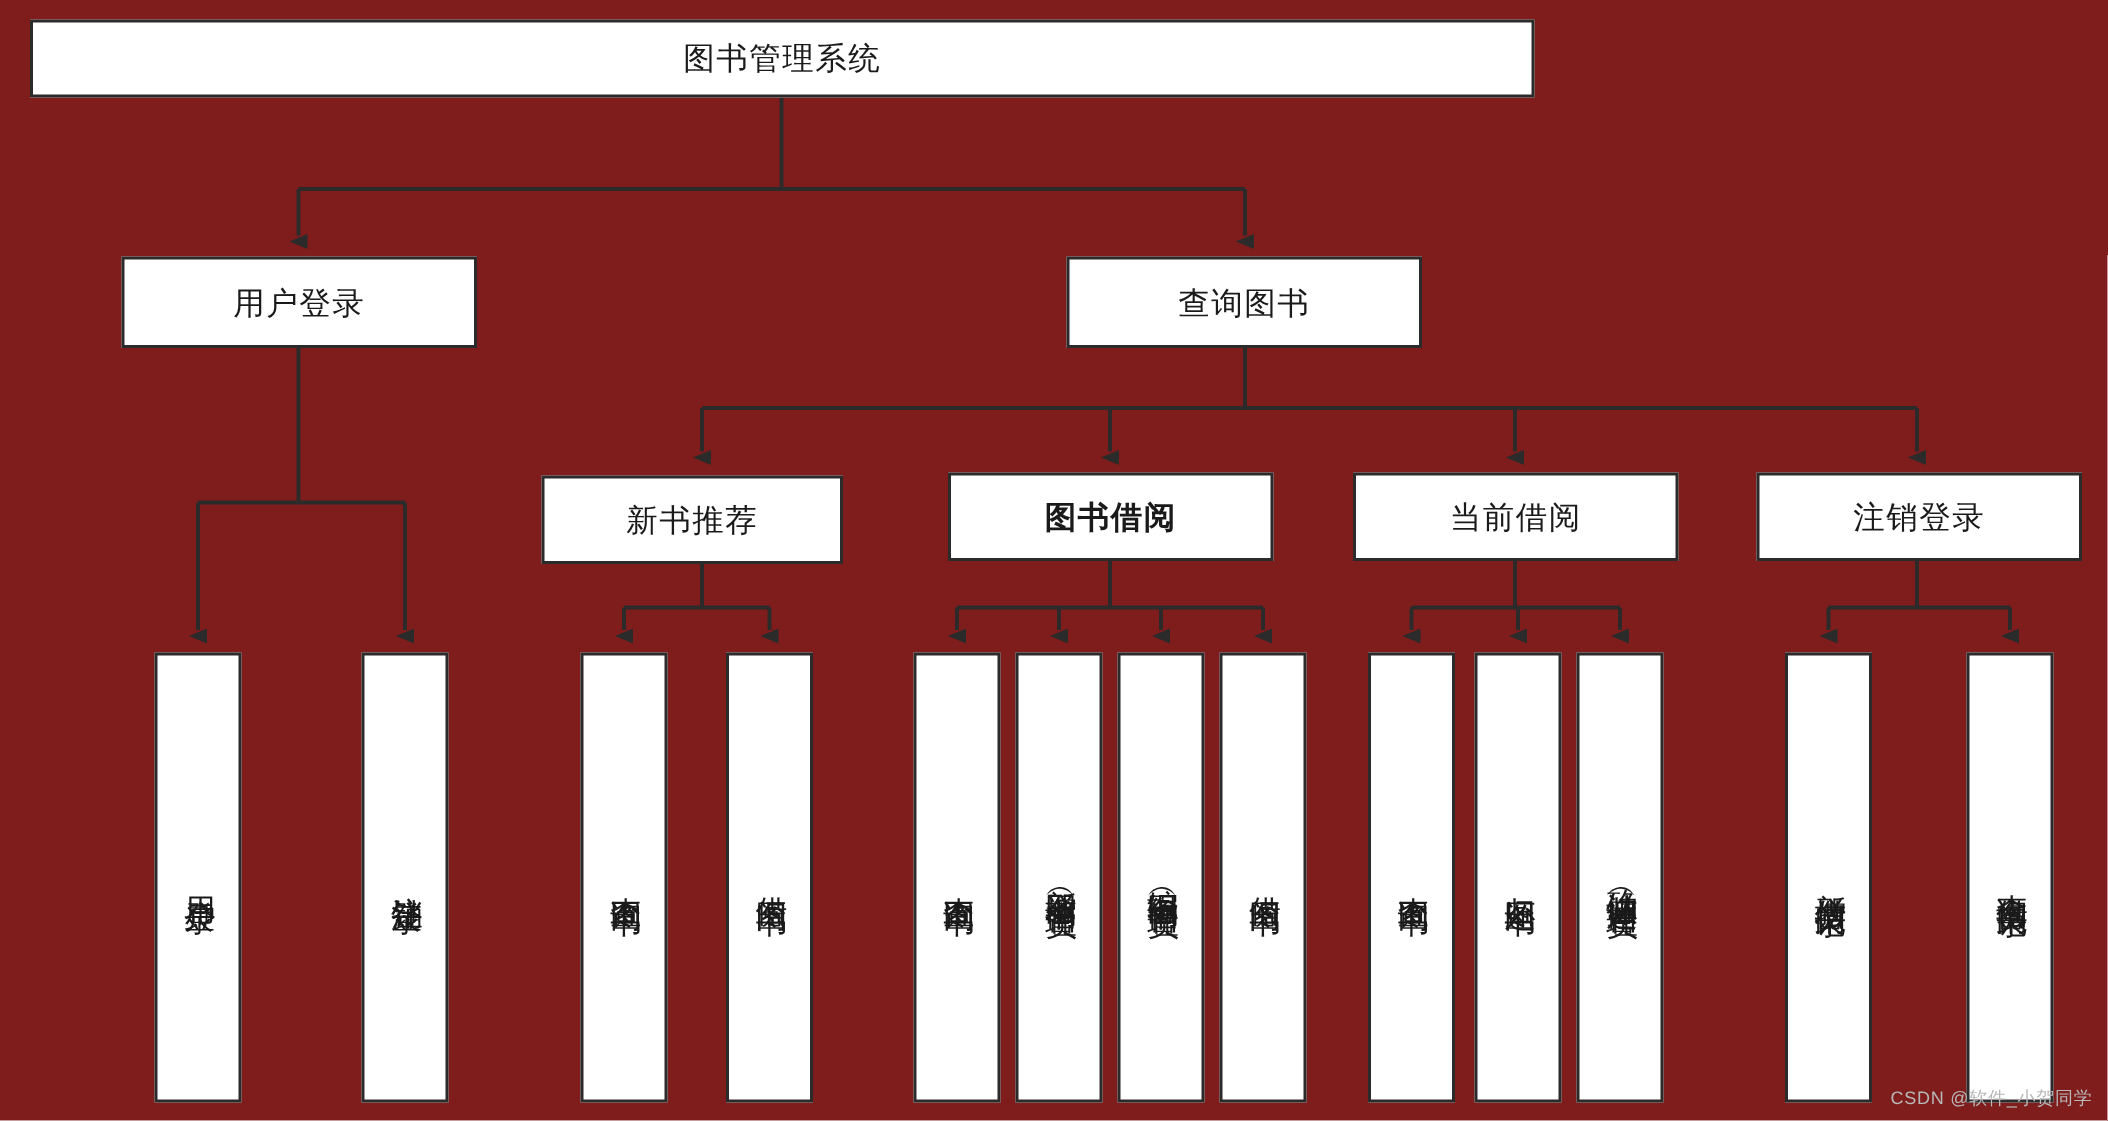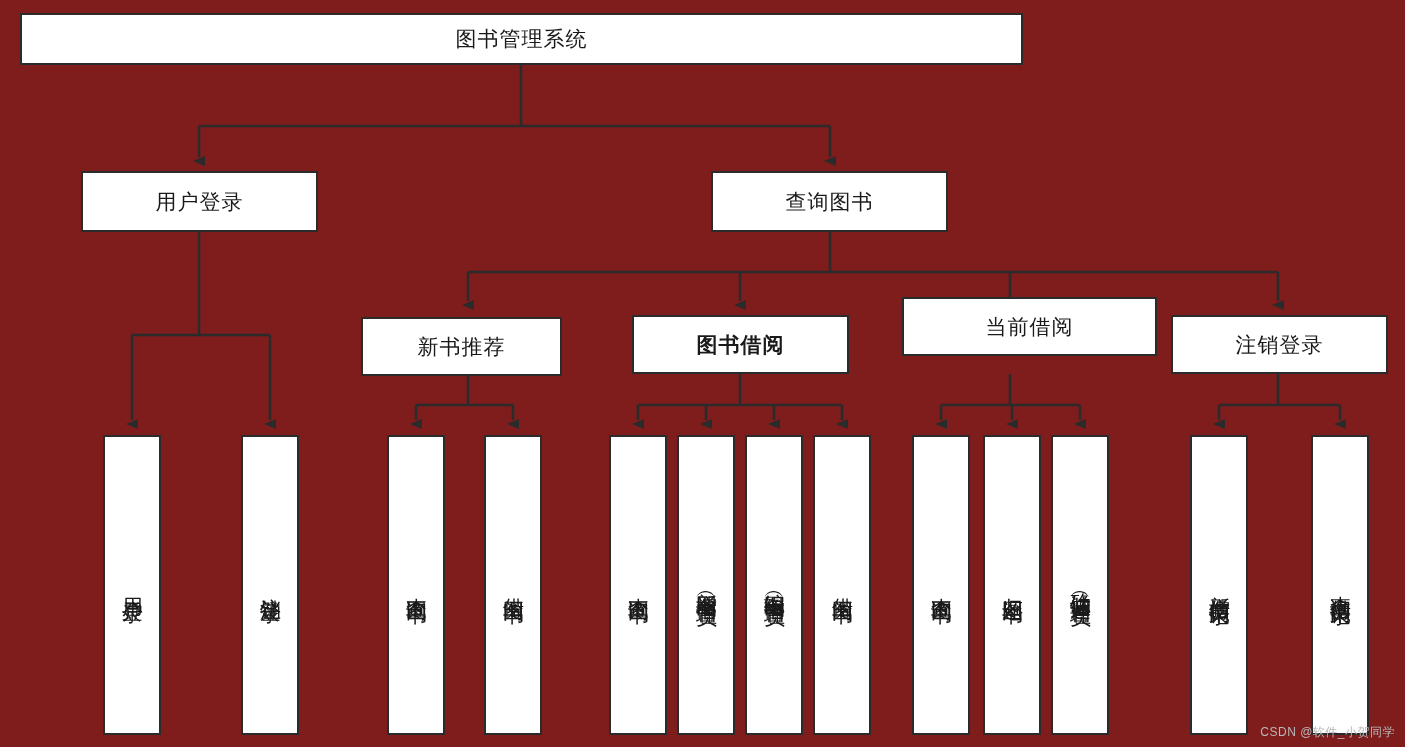--- a/index.html
+++ b/index.html
@@ -130,21 +130,21 @@
   <div class="node horiz" style="left:711px; top:171px; width:237px; height:61px;">
     <span class="htext">查询图书</span>
   </div>
 
   <div class="node horiz" style="left:361px; top:302px; width:201px; height:59px;margin-top:15px;">
     <span class="htext">新书推荐</span>
   </div>
   <div class="node horiz" style="left:632px; top:315px; width:217px; height:59px;font-weight:bold;">
     <span class="htext">图书借阅</span>
   </div>
-  <div class="node horiz" style="left:902px; top:297px; width:255px; height:59px;">
+  <div class="node horiz" style="left:902px; top:315px; width:217px; height:59px;">
     <span class="htext">当前借阅</span>
   </div>
   <div class="node horiz" style="left:1171px; top:315px; width:217px; height:59px;">
     <span class="htext">注销登录</span>
   </div>
 
   <div class="node vert" style="left:103px; top:435px; width:58px; height:300px;">
     <span class="vtext">用户登录</span>
   </div>
   <div class="node vert" style="left:241px; top:435px; width:58px; height:300px;">

